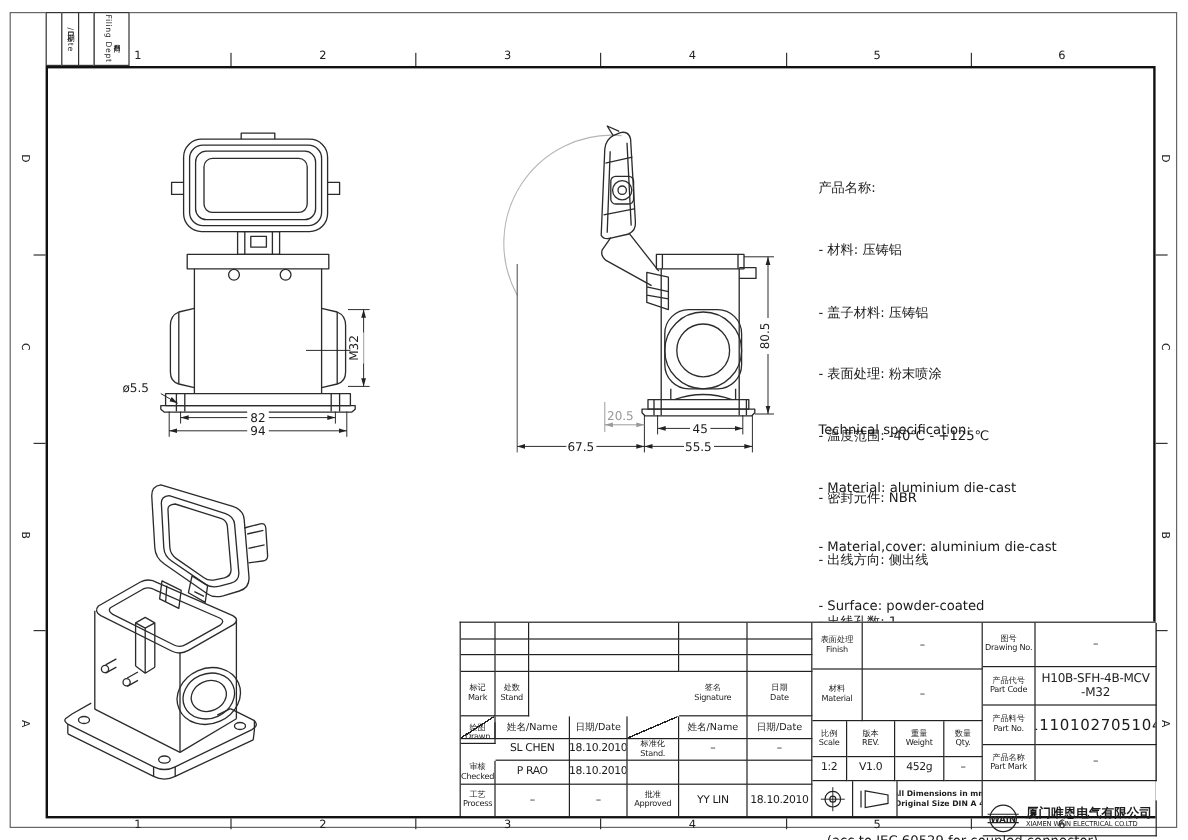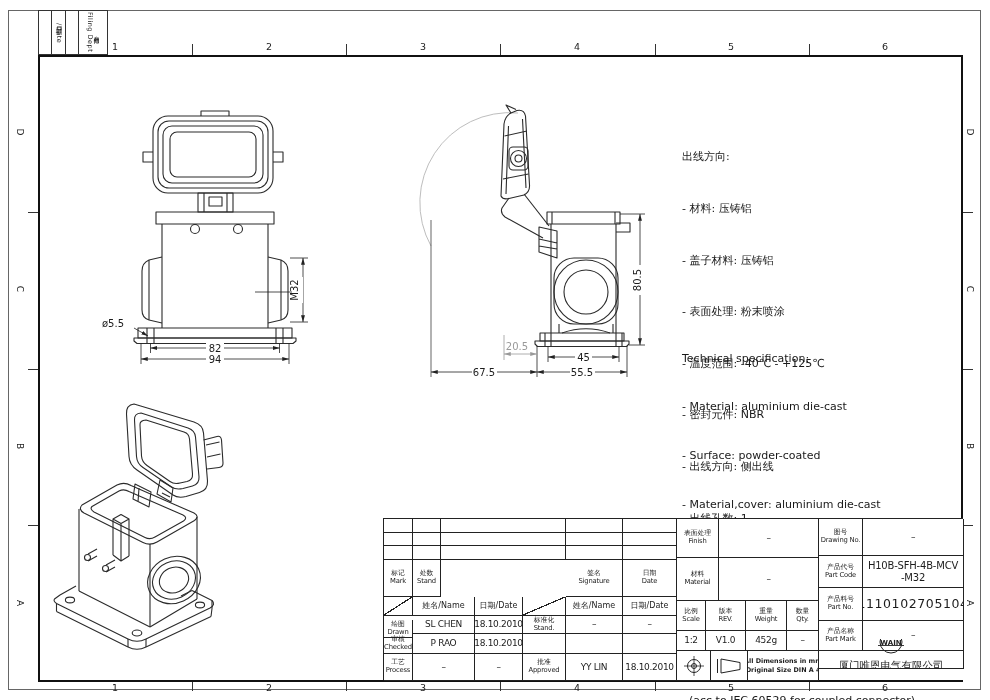--- a/index.html
+++ b/index.html
@@ -29,21 +29,21 @@
   .tbc .en{font-size:6.8px;white-space:nowrap;letter-spacing:-.2px}
   .tbc .one{font-size:8px;white-space:nowrap}
   .tbc .val{font-size:9px;white-space:nowrap;letter-spacing:-.3px}
   .tbc .big{font-size:12.5px;letter-spacing:.6px;white-space:nowrap}
   .tbc .code{font-size:10px;white-space:nowrap;letter-spacing:-.2px}
   .diag{background:linear-gradient(to bottom right,transparent calc(50% - .6px),#222 calc(50% - .6px),#222 calc(50% + .6px),transparent calc(50% + .6px))}
   .egrid{position:absolute;left:0;top:0;width:293px;height:41px;display:grid;
          grid-template-columns:29px 28px 125px 57px 54px;grid-template-rows:repeat(3,1fr)}
   .egrid div{border-right:1px solid #222;border-bottom:1px solid #222}
   .note{font-size:6.4px;line-height:1.35;white-space:nowrap;font-weight:bold}
-  .company-cn{font-size:10.5px;font-weight:normal;white-space:nowrap}
+  .company-cn{font-size:10.5px;font-weight:bold;white-space:nowrap}
   .company-en{font-size:5.6px;white-space:nowrap;letter-spacing:-.1px}
   svg{overflow:visible}
   svg text{font-family:"DejaVu Sans","Liberation Sans",sans-serif}
 </style>
 </head>
 <body>
 
 <div id="outer-border" class="abs"></div>
 <div id="inner-frame" class="abs"></div>
 
@@ -238,35 +238,35 @@
     <path d="M20,210 L36,201 M152,205.5 L141,211"></path>
     <path d="M16.5,226.5 L88,262 Q97,266.5 106,262 L171,231.5"></path>
     <path d="M16.5,218.5 V226.5 M172,215.5 V223.5 L171,231.5 M88,254 V262 M106,254 V262"></path>
     <ellipse cx="30" cy="215" rx="4.6" ry="2.9"></ellipse>
     <ellipse cx="97" cy="248" rx="4.8" ry="3"></ellipse>
     <ellipse cx="160" cy="220" rx="4.6" ry="2.9"></ellipse>
   </g>
 </svg>
 
 <div class="abs specs" style="left:682px;top:114px">
-  <div>出线方向:</div>
+  <div>产品名称:</div>
   <div>- 材料: 压铸铝</div>
   <div>- 盖子材料: 压铸铝</div>
   <div>- 表面处理: 粉末喷涂</div>
   <div>- 温度范围: -40℃ - +125℃</div>
   <div>- 密封元件: NBR</div>
   <div>- 出线方向: 侧出线</div>
   <div>- 出线孔数: 1</div>
   <div>- 螺纹规格: M32</div>
 </div>
 <div class="abs specs en" style="left:682px;top:318px">
   <div>Technical specification:</div>
   <div>- Material: aluminium die-cast</div>
+  <div>- Material,cover: aluminium die-cast</div>
   <div>- Surface: powder-coated</div>
-  <div>- Material,cover: aluminium die-cast</div>
   <div>- Colour: RAL 7037(grey)</div>
   <div>- Temperature range: -40℃ - +125℃</div>
   <div>- Degree of protection: IP65</div>
   <div>  (acc.to IEC 60529 for coupled connector)</div>
   
   
   
   
 </div>
 
@@ -315,21 +315,21 @@
       <span class="one">日期/Date</span>
     </div>
   <div class="tbc diag" style="left:139px;top:78px;width:43px;height:19px"></div>
   <div class="tbc" style="left:182px;top:78px;width:57px;height:19px">
       <span class="one">姓名/Name</span>
     </div>
   <div class="tbc" style="left:239px;top:78px;width:54px;height:19px">
       <span class="one">日期/Date</span>
     </div>
 
-  <div class="tbc" style="left:0;top:101px;width:29px;height:18px">
+  <div class="tbc" style="left:0;top:83px;width:29px;height:18px">
     <span class="cn">绘图</span>
     <span class="en">Drawn</span>
   </div>
   <div class="tbc" style="left:29px;top:97px;width:62px;height:18px">
       <span class="val">SL CHEN</span>
     </div>
   <div class="tbc" style="left:91px;top:97px;width:48px;height:18px">
       <span class="val">18.10.2010</span>
     </div>
   <div class="tbc" style="left:139px;top:97px;width:43px;height:18px">
@@ -466,21 +466,21 @@
       <span class="big">1110102705104</span>
     </div>
   <div class="tbc" style="left:435px;top:102px;width:44px;height:30px">
     <span class="cn">产品名称</span>
     <span class="en">Part Mark</span>
   </div>
   <div class="tbc" style="left:479px;top:102px;width:101px;height:30px">
       <span class="val">–</span>
     </div>
 
-  <div class="tbc" style="left:435px;top:120px;width:145px;height:30px;flex-direction:column;gap:5px">
+  <div class="tbc" style="left:435px;top:148px;width:145px;height:30px;flex-direction:row;gap:5px">
     <svg width="28" height="26" viewBox="0 0 28 26">
       <g fill="none" stroke="#222" stroke-width="1">
         <circle cx="14" cy="13" r="11"></circle>
         <path d="M1,9.5 H27 M1,16.5 H27" stroke-width="0.9"></path>
       </g>
       <text x="14" y="15.8" text-anchor="middle" font-size="7" font-weight="bold" fill="#222">WAIN</text>
     </svg>
     <div style="display:flex;flex-direction:column;align-items:flex-start">
       <span class="company-cn">厦门唯恩电气有限公司</span>
       <span class="company-en">XIAMEN WAIN ELECTRICAL CO.LTD</span>

